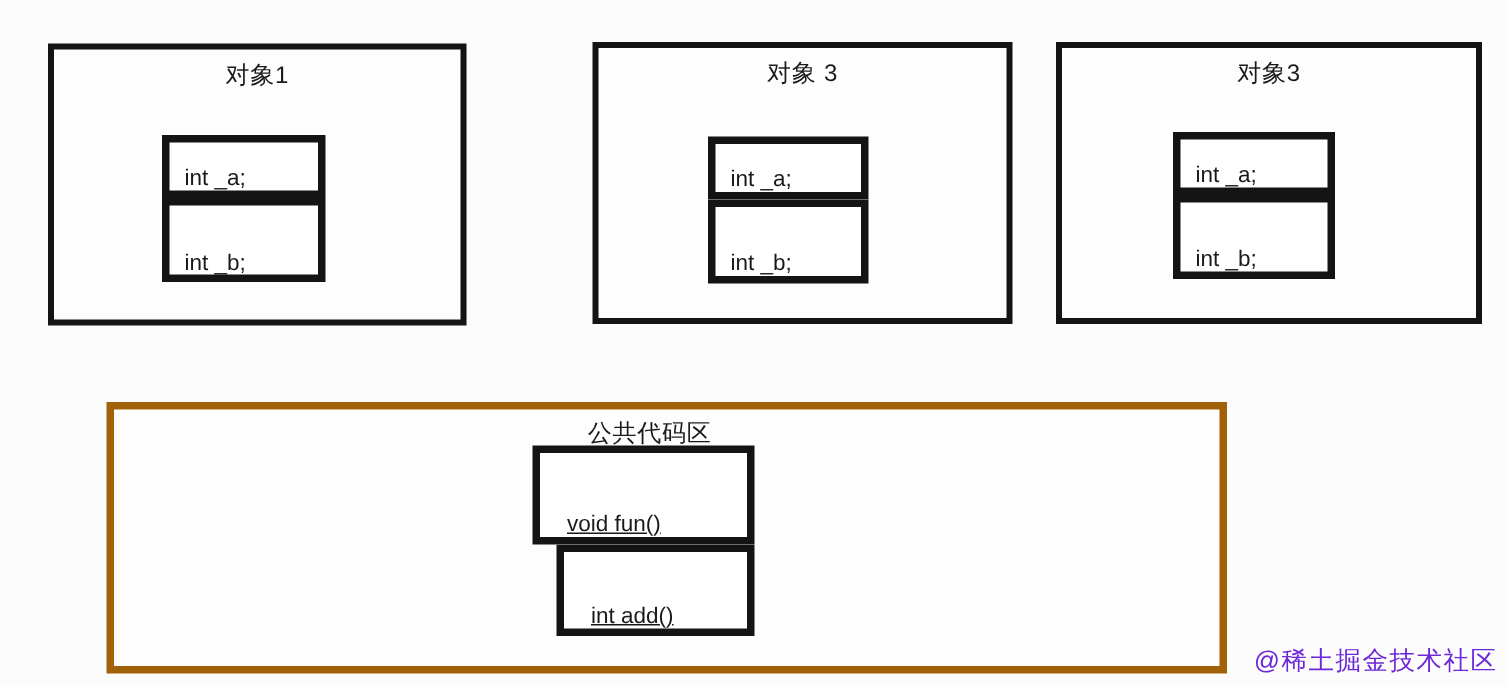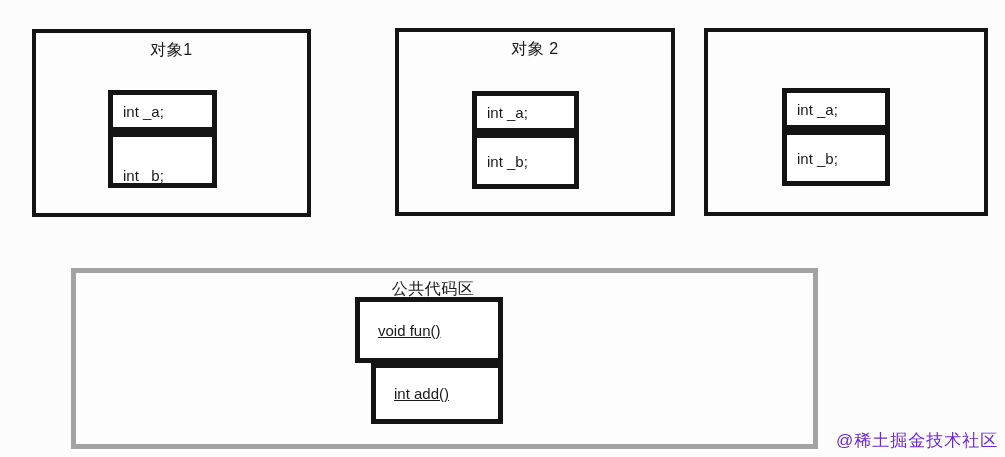--- a/index.html
+++ b/index.html
@@ -35,34 +35,34 @@
   
   .member-stack { position: absolute; }
   .stack-1 { left: 72px; top: 57px; width: 109px; }
   .stack-2 { left: 73px; top: 59px; width: 107px; }
   .stack-3 { left: 74px; top: 56px; width: 108px; }
   .cell {
     box-sizing: border-box;
     border: 5px solid #141414;
     background: #ffffff;
     display: flex;
-    align-items: center;
+    align-items: flex-end;
     padding-left: 10px;
     font-size: 15px;
     white-space: nowrap;
   }
   .cell-a { height: 42px; }
   .cell-b { height: 56px; }
   .cell-b-flush { align-items: flex-end; line-height: 1.0; }
   
   .shared-box {
     position: absolute;
     left: 71px; top: 268px;
     width: 737px; height: 171px;
-    border: 5px solid #a3a3a3;
+    border: 5px solid #a16207;
     background: #fdfdfd;
     box-sizing: content-box;
   }
   .shared-title {
     position: absolute;
     left: 277px; top: 6px;
     width: 160px;
     text-align: center;
     font-size: 16px;
     letter-spacing: 0.5px;
@@ -94,32 +94,33 @@
     <div class="cell cell-a">
       <span>int _a;</span>
     </div>
     <div class="cell cell-b cell-b-flush">
       <span>int _b;</span>
     </div>
   </div>
 </div>
 
 <div class="obj-box obj-box-2">
-  <div class="obj-title">对象 2</div>
+  <div class="obj-title">对象 3</div>
   <div class="member-stack stack-2">
     <div class="cell cell-a">
       <span>int _a;</span>
     </div>
     <div class="cell cell-b">
       <span>int _b;</span>
     </div>
   </div>
 </div>
 
 <div class="obj-box obj-box-3">
+  <div class="obj-title">对象3</div>
   <div class="member-stack stack-3">
     <div class="cell cell-a">
       <span>int _a;</span>
     </div>
     <div class="cell cell-b">
       <span>int _b;</span>
     </div>
   </div>
 </div>
 

